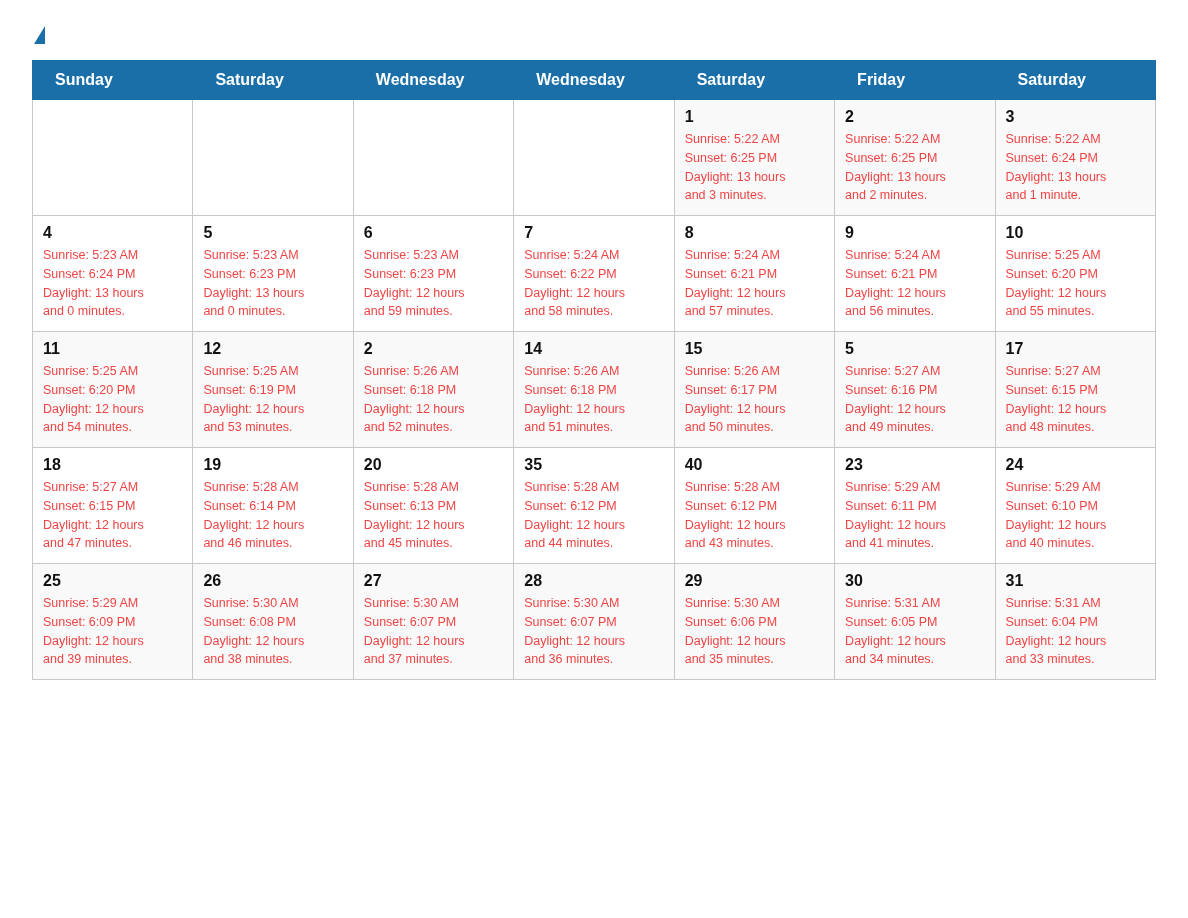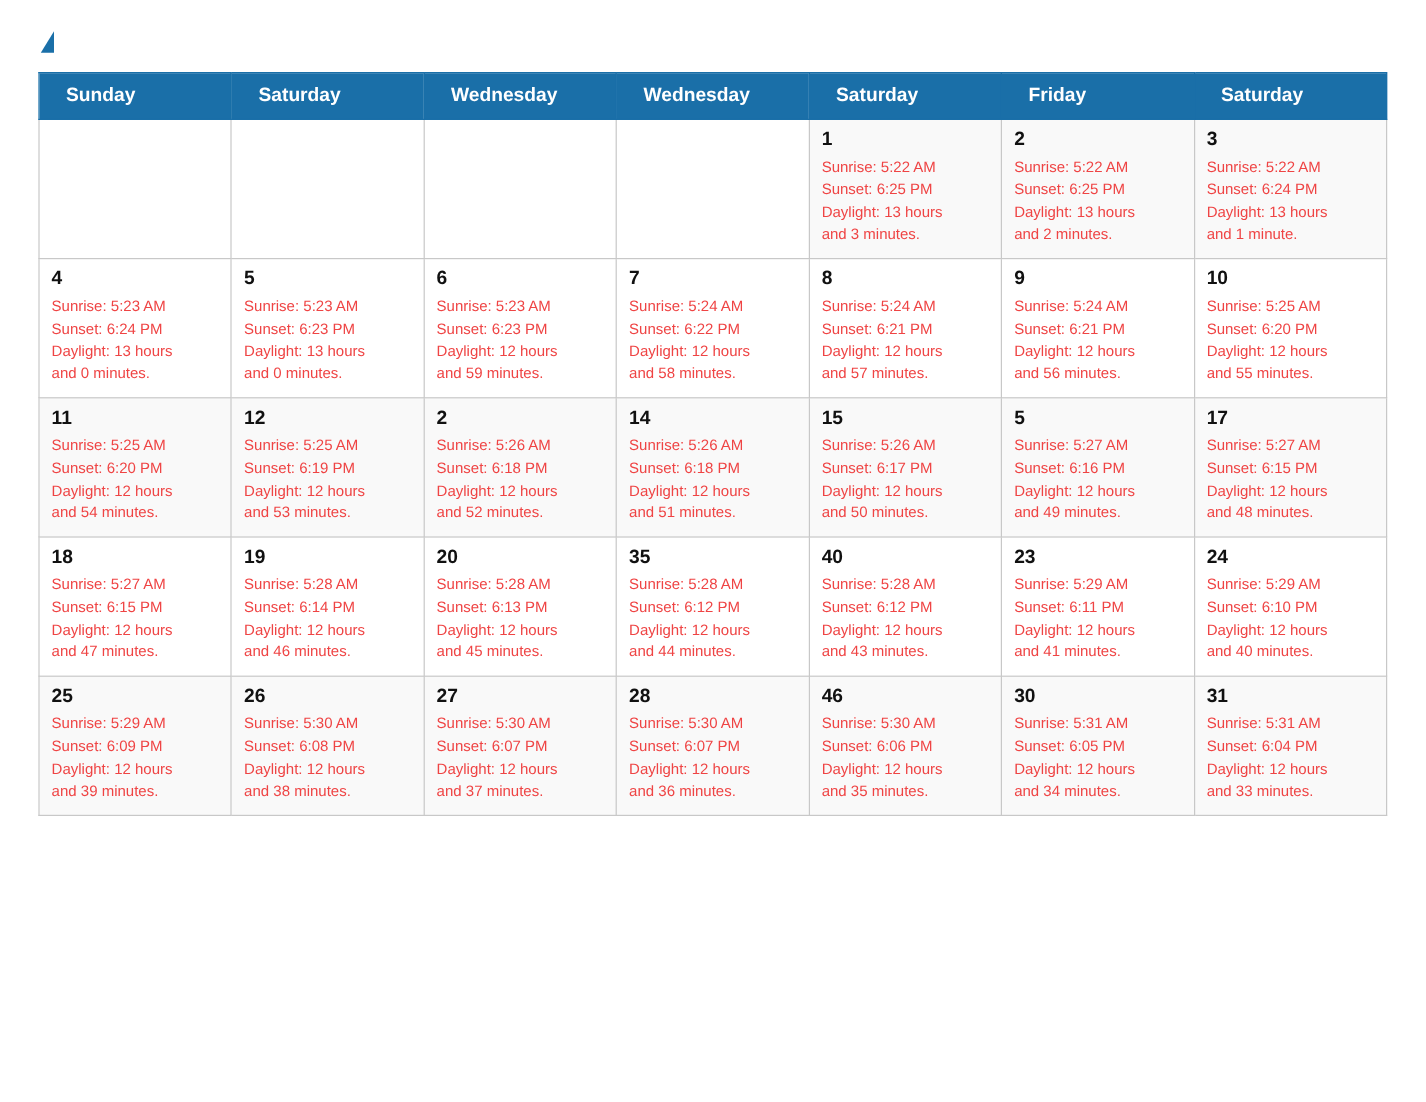--- a/index.html
+++ b/index.html
@@ -337,21 +337,21 @@
 and 37 minutes.</div>
         </td>
         <td>
           <span class="day-number">28</span>
           <div class="day-info" style="white-space: pre-line;">Sunrise: 5:30 AM
 Sunset: 6:07 PM
 Daylight: 12 hours
 and 36 minutes.</div>
         </td>
         <td>
-          <span class="day-number">46</span>
+          <span class="day-number">29</span>
           <div class="day-info" style="white-space: pre-line;">Sunrise: 5:30 AM
 Sunset: 6:06 PM
 Daylight: 12 hours
 and 35 minutes.</div>
         </td>
         <td>
           <span class="day-number">30</span>
           <div class="day-info" style="white-space: pre-line;">Sunrise: 5:31 AM
 Sunset: 6:05 PM
 Daylight: 12 hours

